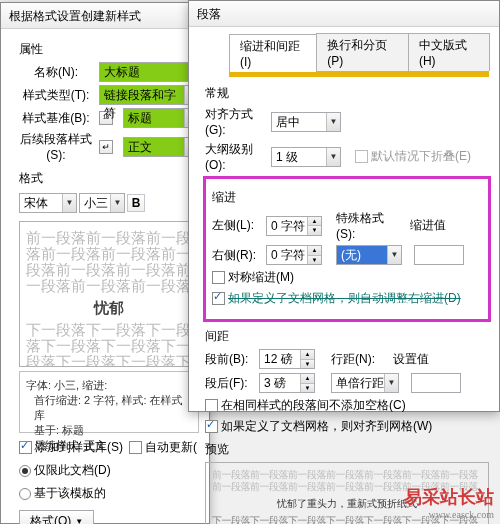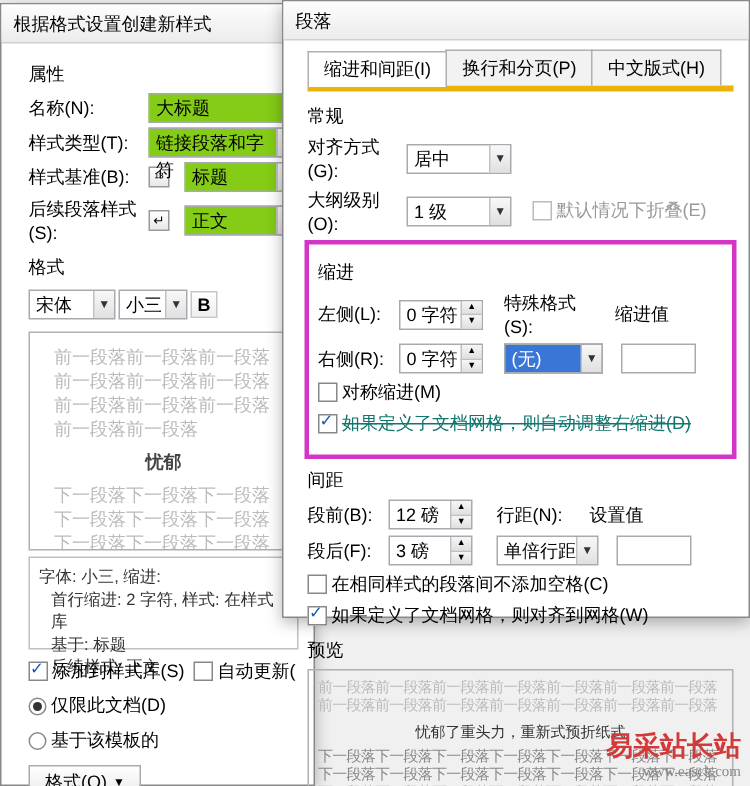--- a/index.html
+++ b/index.html
@@ -23,21 +23,21 @@
     padding: 0 8px;
     background: linear-gradient(#fdfdfd,#ececec);
     border-bottom: 1px solid #d0d0d0;
     font-size: 12px;
   }
   
   .left-dlg { left: 0; top: 2px; width: 210px; height: 522px; }
   .left-body { padding: 6px 10px 8px 18px; }
   .group-label { margin: 6px 0 4px; }
   .frow { display: flex; align-items: center; margin: 3px 0; gap: 6px; }
-  .lbl { flex: 0 0 74px; }
+  .lbl { flex: 0 0 74px; text-align: center; }
   .field {
     border: 1px solid #a7abb0;
     height: 20px; line-height: 18px;
     padding: 0 16px 0 4px;
     font-size: 12px;
     position: relative;
     background: #84cc16;
   }
   .dd-arrow {
     position: absolute; right: 0; top: 0;
@@ -49,24 +49,24 @@
   }
   .priority-icons { display:inline-flex; gap:2px; margin-right:4px;}
   .pi { width:14px; height:14px; border:1px solid #999; font-size:9px; line-height:12px; text-align:center; background:linear-gradient(#fff,#e8e8e8);}
   .toolbar { display:flex; gap:2px; align-items:center; margin-top:6px;}
   .tb-sel { position:relative; height:20px; border:1px solid #a7abb0; padding:0 14px 0 4px; background:#fff; font-size:12px; line-height:18px;}
   .tb-btn { width:18px; height:18px; border:1px solid #c4c8cc; text-align:center; line-height:16px; background:linear-gradient(#fff,#eee);}
   .preview-area {
     margin-top: 8px;
     border: 1px solid #b0b0b0;
     height: 146px;
-    padding: 8px 16px;
+    padding: 8px 6px;
     overflow: hidden;
     color: #bbb;
-    font-size: 12px;
+    font-size: 15px;
     line-height: 16px;
   }
   .preview-title { text-align:center; color:#444; font-weight:bold; margin:6px 0;}
   .desc-box {
     border: 1px solid #c0c0c0;
     margin-top: 4px;
     padding: 6px 6px;
     font-size: 11px;
     color: #333;
     line-height: 15px;
@@ -80,21 +80,21 @@
   .radio.on::after{content:""; position:absolute; top:2px; left:2px; width:6px; height:6px; border-radius:50%; background:#333;}
   .format-btn { margin-top:8px; display:inline-block; }
   .btn {
     border:1px solid #a7abb0; background:linear-gradient(#fff,#e8e8e8);
     padding: 2px 10px; font-size:12px;
     display:inline-flex; align-items:center; gap:4px;
   }
   
   .right-dlg { left: 188px; top: 0; width: 312px; height: 412px; }
   .right-body { padding: 6px 10px 10px 16px; }
-  .tabs { display:flex; border-bottom:4px solid #eab308; margin-bottom:8px;}
+  .tabs { display:flex; border-bottom:6px solid #eab308; margin-bottom:8px;margin-left:24px;}
   .tab {
     border:1px solid #b0b0b0; border-bottom:none;
     padding: 3px 10px; margin-right:-1px;
     background:#f2f2f2;
   }
   .tab.active { background:#fff; position:relative; top:1px;}
   .section-title { margin: 6px 0 4px; }
   .rrow { display:flex; align-items:center; gap:8px; margin:4px 0; flex-wrap:nowrap;}
   .rlbl { flex: 0 0 58px; }
   .combo { position:relative; height:20px; border:1px solid #a7abb0; padding:0 0 0 4px; background:#fff; font-size:12px; line-height:18px; min-width: 50px;}

